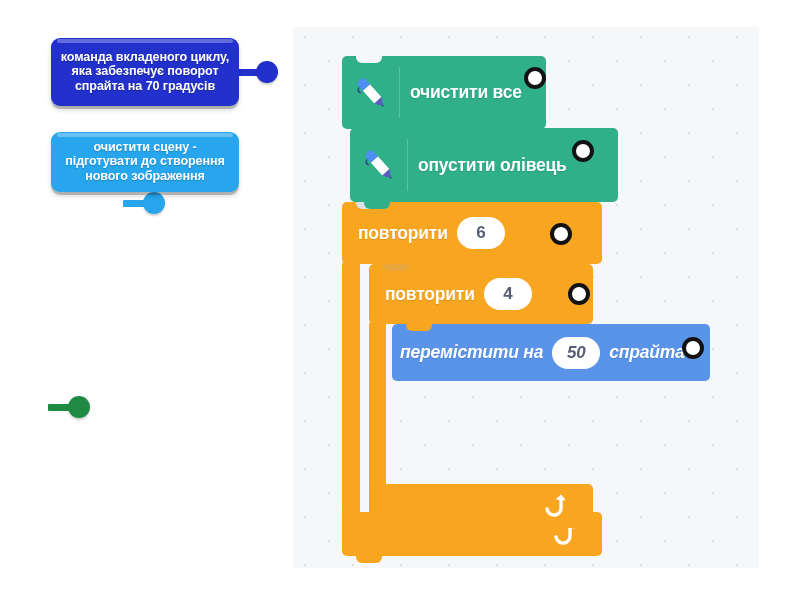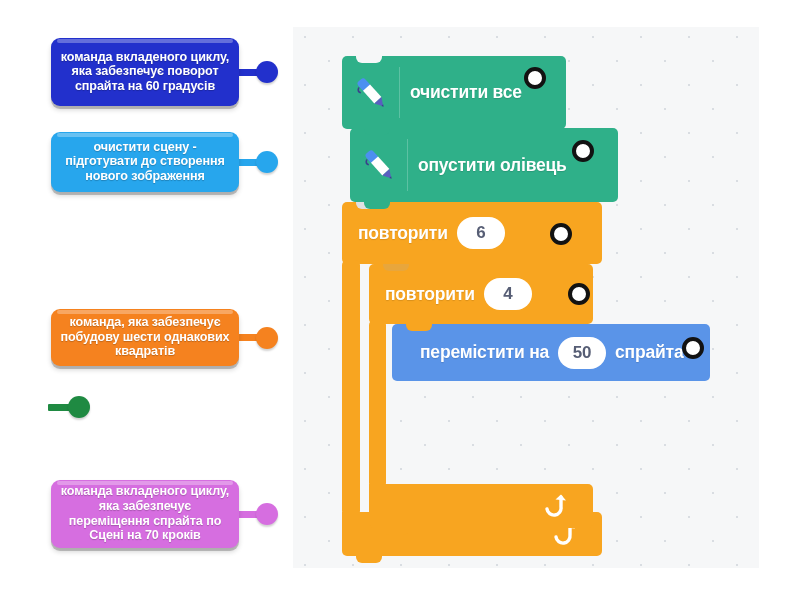--- a/index.html
+++ b/index.html
@@ -109,65 +109,47 @@
 </style>
 </head>
 <body>
 
 <div id="app">
 
   <div id="labels-column">
 
     <div class="label-row" style="top:38px;">
       <div class="label-card" style="background:#2230cc;height:68px;">
-        <span>команда вкладеного циклу, яка забезпечує поворот спрайта на 60 градусів</span>
+        <span>команда вкладеного циклу, яка забезпечує поворот спрайта на 70 градусів</span>
       </div>
       <div class="connector">
         <div class="conn-line" style="background:#2230cc;"></div>
         <div class="conn-knob" style="background:#2230cc;"></div>
       </div>
     </div>
 
-    <div class="label-row" style="top:132px;">
+    <div class="label-row" style="top:132px;flex-direction:column;">
       <div class="label-card" style="background:#27a6ed;height:60px;">
         <span>очистити сцену - підготувати до створення нового зображення</span>
       </div>
       <div class="connector">
         <div class="conn-line" style="background:#27a6ed;"></div>
         <div class="conn-knob" style="background:#27a6ed;"></div>
       </div>
     </div>
 
 
-    <div class="label-row" style="top:309px;">
-      <div class="label-card" style="background:#f5821f;height:57px;">
-        <span>команда, яка забезпечує побудову шести однакових квадратів</span>
-      </div>
-      <div class="connector">
-        <div class="conn-line" style="background:#f5821f;"></div>
-        <div class="conn-knob" style="background:#f5821f;"></div>
-      </div>
-    </div>
 
     <div class="label-row" style="top:396px;">
       <div class="connector">
         <div class="conn-line" style="background:#1f8a42;"></div>
         <div class="conn-knob" style="background:#1f8a42;"></div>
       </div>
     </div>
 
-    <div class="label-row" style="top:480px;">
-      <div class="label-card" style="background:#d66ee0;height:68px;">
-        <span>команда вкладеного циклу, яка забезпечує переміщення спрайта по Сцені на 70 кроків</span>
-      </div>
-      <div class="connector">
-        <div class="conn-line" style="background:#d66ee0;"></div>
-        <div class="conn-knob" style="background:#d66ee0;"></div>
-      </div>
-    </div>
   </div>
 
   <div id="canvas">
 
     <div class="blk" style="left:49px; top:175px;">
 
       <div class="c-arm" style="left:0; top:0; width:260px; height:62px; background:#f8a520;">
         <div class="notch" style="background:#e0e0e2;"></div>
       </div>
 
@@ -200,32 +182,32 @@
         <div class="nub" style="background:#f8a520;"></div>
       </div>
       <div class="blk-body" style="position:absolute; left:0; top:0; width:224px; height:60px; padding-left:16px;">
         <span>повторити</span>
         <span class="oval">4</span>
       </div>
       <div class="marker" style="left:199px; top:19px;"></div>
     </div>
 
     <div class="blk" style="left:99px; top:297px;">
-      <div class="blk-body" style="width:318px; height:57px; background:#5a94e8; padding-left:28px;">
+      <div class="blk-body" style="width:318px; height:57px; background:#5a94e8; padding-left:8px;font-style:italic;">
         <div class="notch" style="background:#f8a520;"></div>
         <span>перемістити на</span>
         <span class="oval">50</span>
         <span>спрайта</span>
       </div>
       <div class="marker" style="left:290px; top:13px;"></div>
     </div>
 
 
     <div class="blk" style="left:49px; top:29px;">
-      <div class="blk-body" style="width:224px; height:73px; background:#2fb089;">
+      <div class="blk-body" style="width:204px; height:73px; background:#2fb089;">
         <div class="notch" style="background:#f6f7f8;"></div>
         <svg class="pen-icon" viewBox="0 0 44 44">
           <g transform="rotate(-42 22 22)">
             <rect x="17.5" y="5" width="9.5" height="12" rx="3.2" fill="#4c8ff0"></rect>
             <rect x="17.5" y="15" width="9.5" height="17" fill="#ffffff"></rect>
             <path d="M17.5 32 L27 32 L22.25 40 Z" fill="#5a5fbf"></path>
             <path d="M21 38.5 L23.5 38.5 L22.25 40.6 Z" fill="#3b3f8c"></path>
             <path d="M16.2 10 q-3.2 1.6 -2 4.4" fill="none" stroke="#3b3f8c" stroke-width="1.6" stroke-linecap="round"></path>
           </g>
         </svg>

